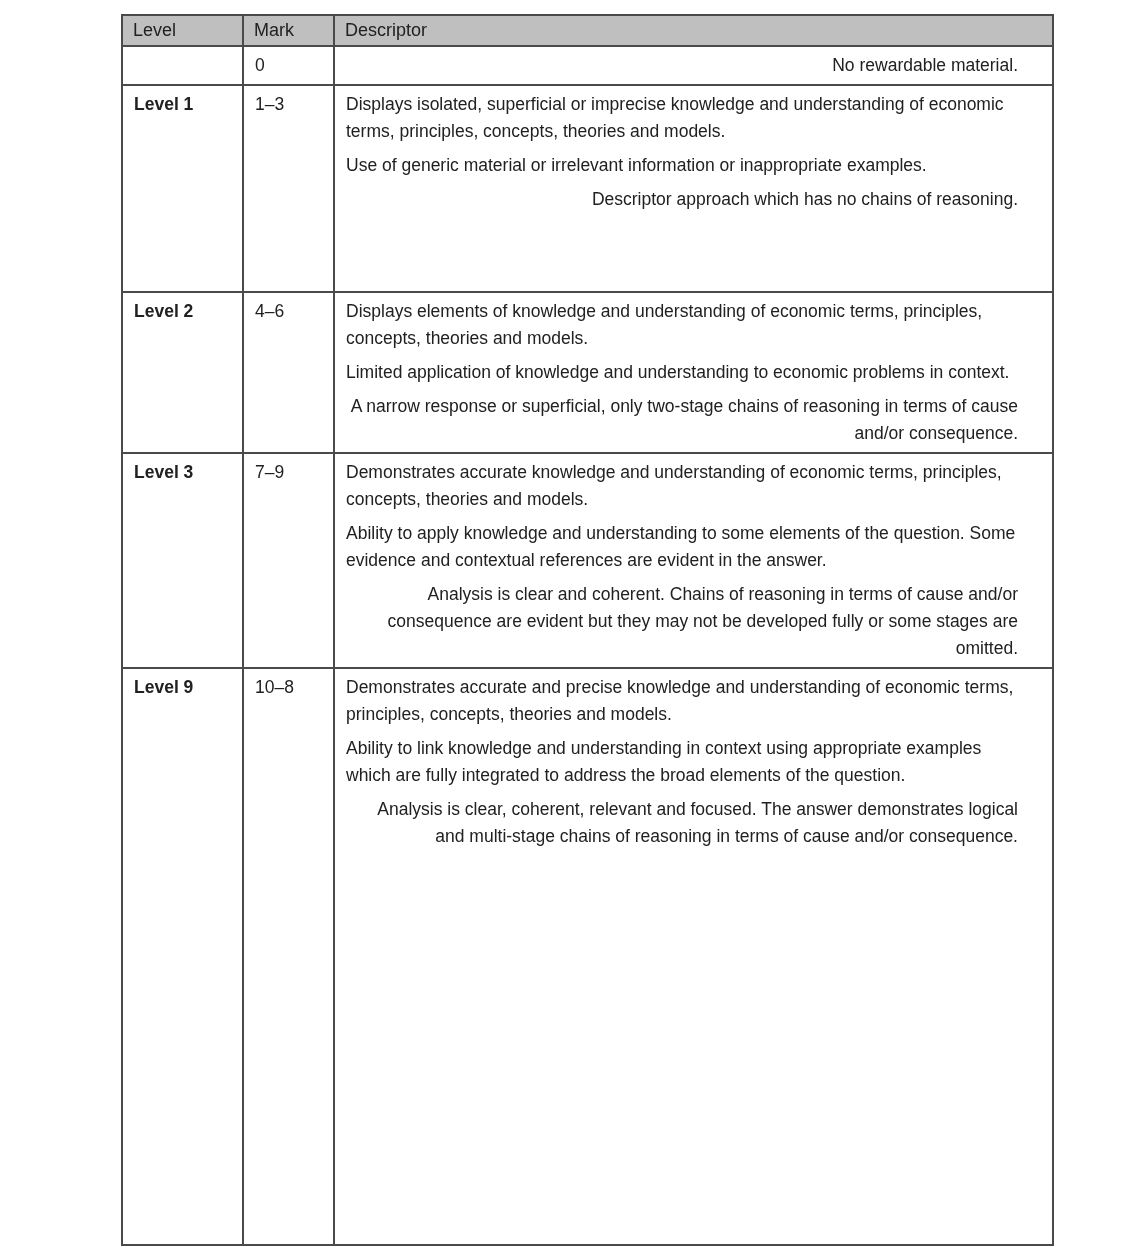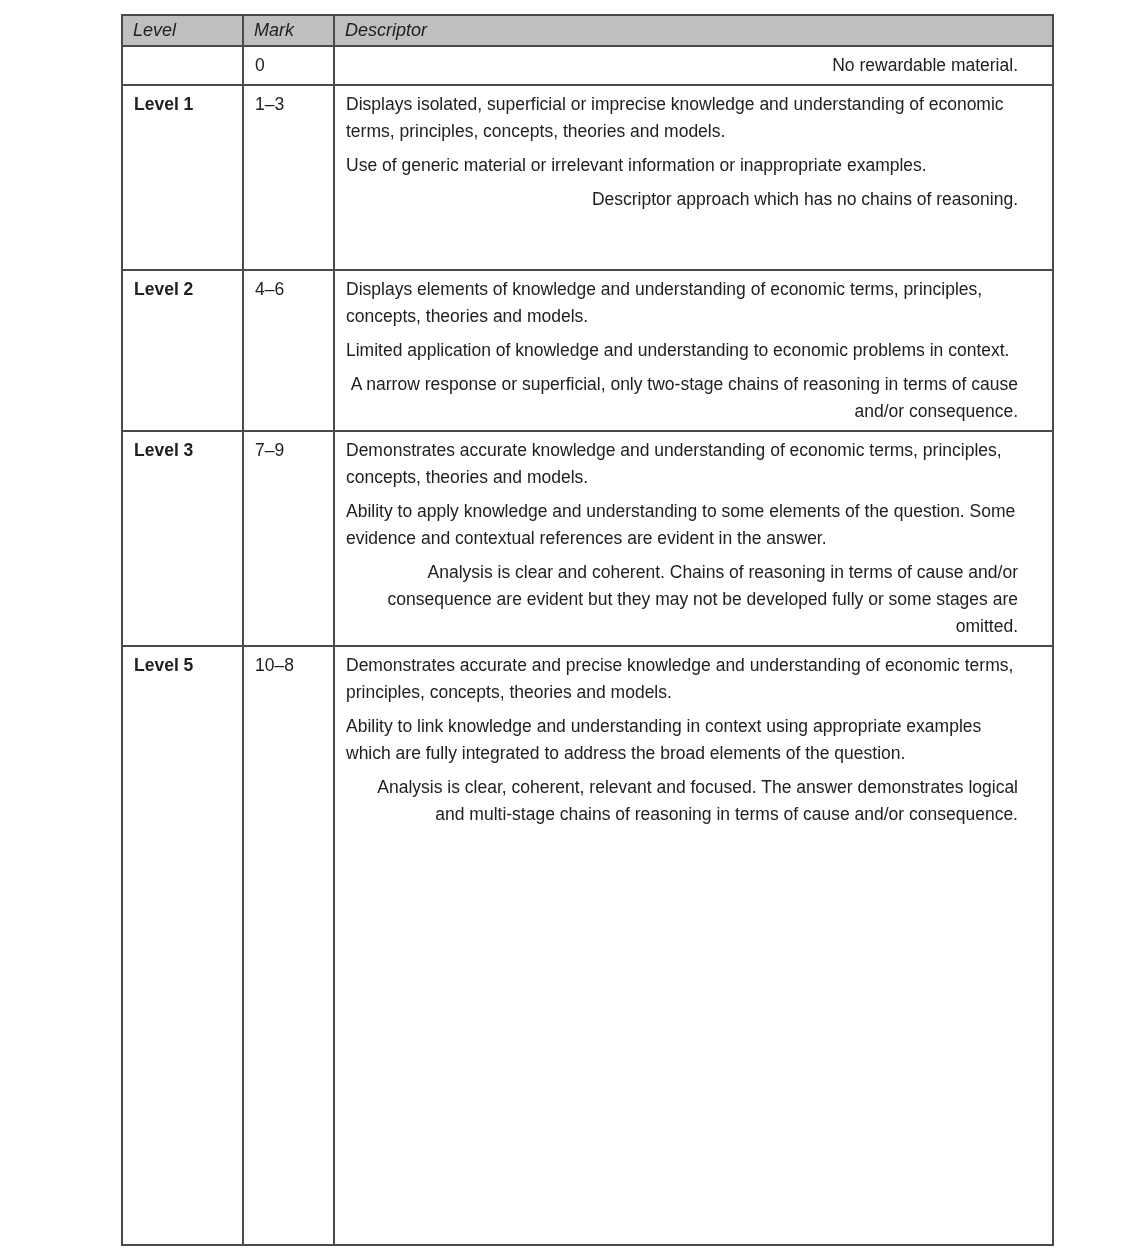--- a/index.html
+++ b/index.html
@@ -35,39 +35,38 @@
     border:2px solid var(--border);
     color:var(--text);
   }
   .mark-scheme th{
     background:var(--header-bg);
     font-weight:400;
     text-align:left;
     font-size:18px;
     padding:3px 10px;
     vertical-align:middle;
-    font-style:italic;
   }
   .mark-scheme td{
     vertical-align:top;
     padding:5px 11px;
     font-size:17.5px;
     line-height:27px;
     text-align:left;
   }
   td.cell-level{ font-weight:700; }
   td.cell-mark{ font-weight:400; }
   td.cell-desc{ padding-right:34px; }
   td.cell-desc p{
     margin:0 0 7px 0;
   }
   td.cell-desc p:last-child{ margin-bottom:0;text-align:right; }
   tr.r-header{ height:31px; }
   tr.r-zero{ height:32px; }
-  tr.r-l1{ height:185px;margin-left:48px; }
+  tr.r-l1{ height:207px;margin-left:48px; }
   tr.r-l2{ height:134px; }
   tr.r-l3{ height:208px; }
   
 </style>
 </head>
 <body>
 
 <div class="page">
   <table class="mark-scheme">
     <colgroup>
@@ -111,21 +110,21 @@
       <tr class="r-l3">
         <td class="cell-level">Level 3</td>
         <td class="cell-mark">7–9</td>
         <td class="cell-desc">
           <p>Demonstrates accurate knowledge and understanding of economic terms, principles, concepts, theories and models.</p>
           <p>Ability to apply knowledge and understanding to some elements of the question. Some evidence and contextual references are evident in the answer.</p>
           <p>Analysis is clear and coherent. Chains of reasoning in terms of cause and/or consequence are evident but they may not be developed fully or some stages are omitted.</p>
         </td>
       </tr>
       <tr class="r-l4">
-        <td class="cell-level">Level 5</td>
+        <td class="cell-level">Level 9</td>
         <td class="cell-mark">10–8</td>
         <td class="cell-desc">
           <p>Demonstrates accurate and precise knowledge and understanding of economic terms, principles, concepts, theories and models.</p>
           <p>Ability to link knowledge and understanding in context using appropriate examples which are fully integrated to address the broad elements of the question.</p>
           <p>Analysis is clear, coherent, relevant and focused. The answer demonstrates logical and multi-stage chains of reasoning in terms of cause and/or consequence.</p>
         </td>
       </tr>
     </tbody>
   </table>
 </div>

